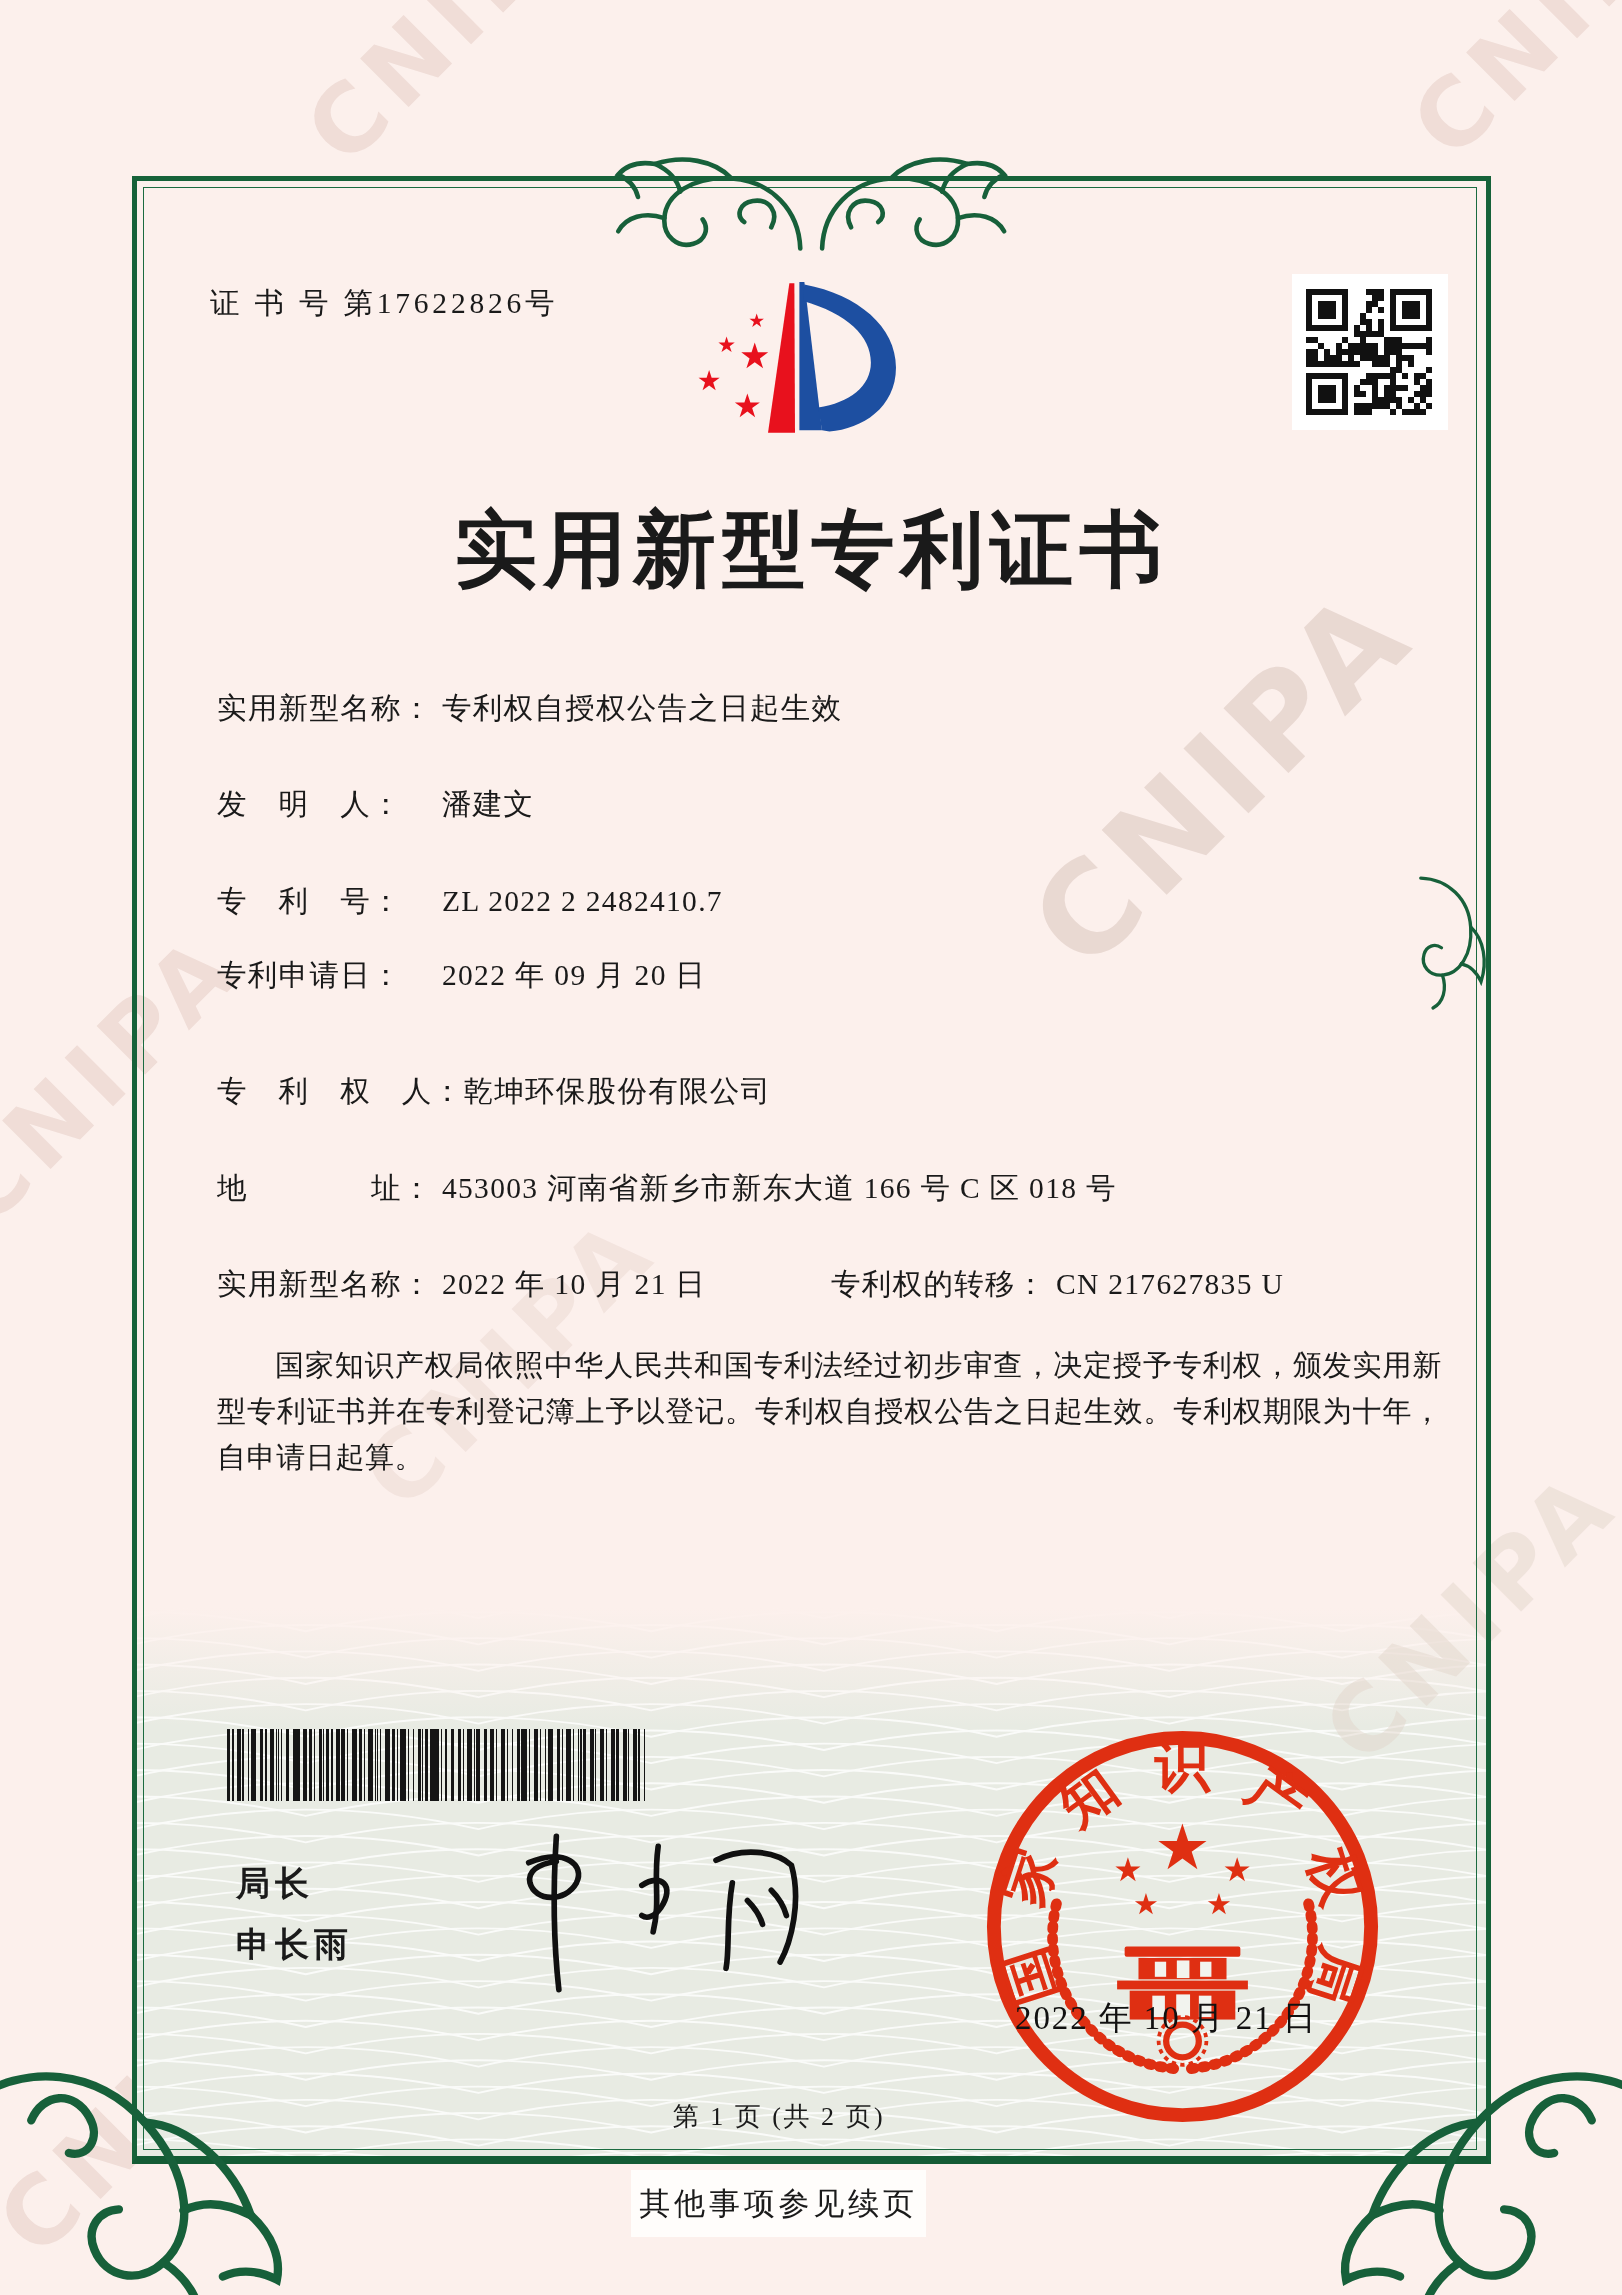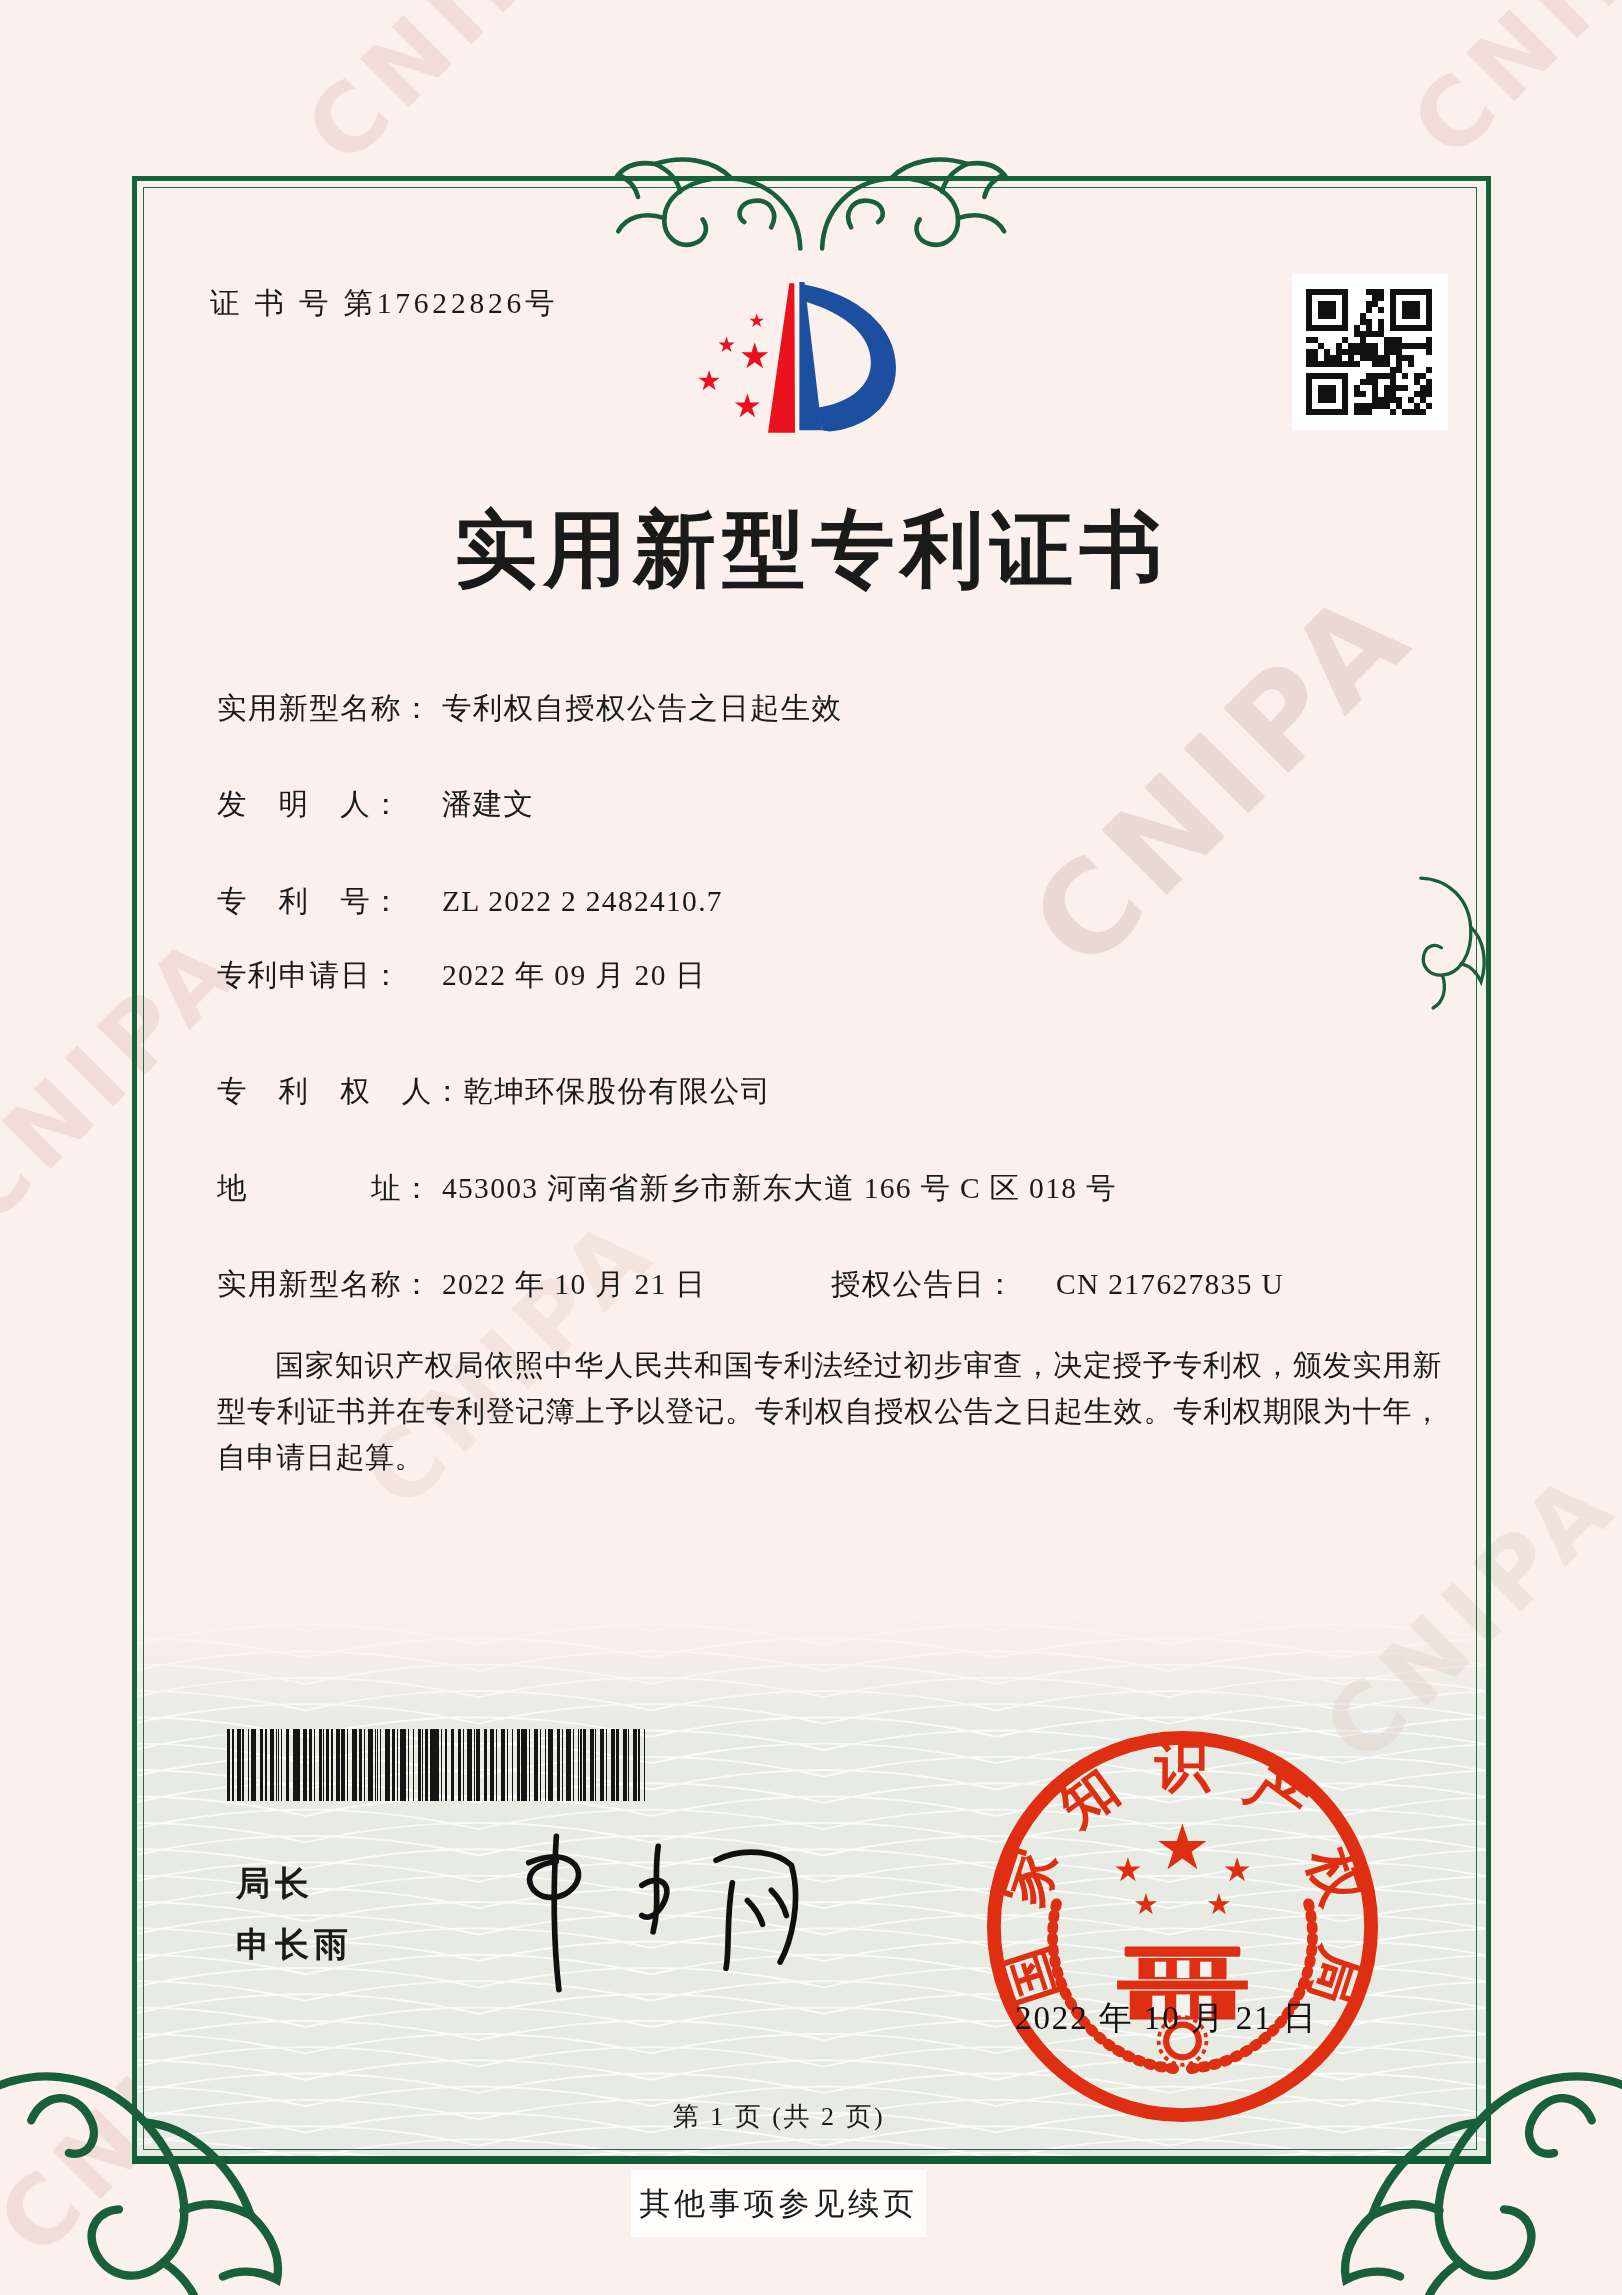--- a/index.html
+++ b/index.html
@@ -448,21 +448,21 @@
 </div>
 <div class="row" style="top:1072px;">
   <span class="lab">专　利　权　人：</span><span>乾坤环保股份有限公司</span>
 </div>
 <div class="row" style="top:1169px;">
   <span class="lab">地　　　　址：</span><span>453003 河南省新乡市新东大道 166 号 C 区 018 号</span>
 </div>
 <div class="row" style="top:1265px;width:1231px;">
   <span class="lab">实用新型名称：</span><span>2022 年 10 月 21 日</span>
   <span class="pair2">
-    <span class="lab">授权公告日：</span><span>CN 217627835 U</span>
+    <span class="lab">专利权的转移：</span><span>CN 217627835 U</span>
   </span>
 </div>
 
 <div class="bodytext">
   <p>国家知识产权局依照中华人民共和国专利法经过初步审查，决定授予专利权，颁发实用新型专利证书并在专利登记簿上予以登记。专利权自授权公告之日起生效。专利权期限为十年，自申请日起算。</p>
 </div>
 
 <div class="barcode"></div>
 
 <div class="signrole">局长</div>

